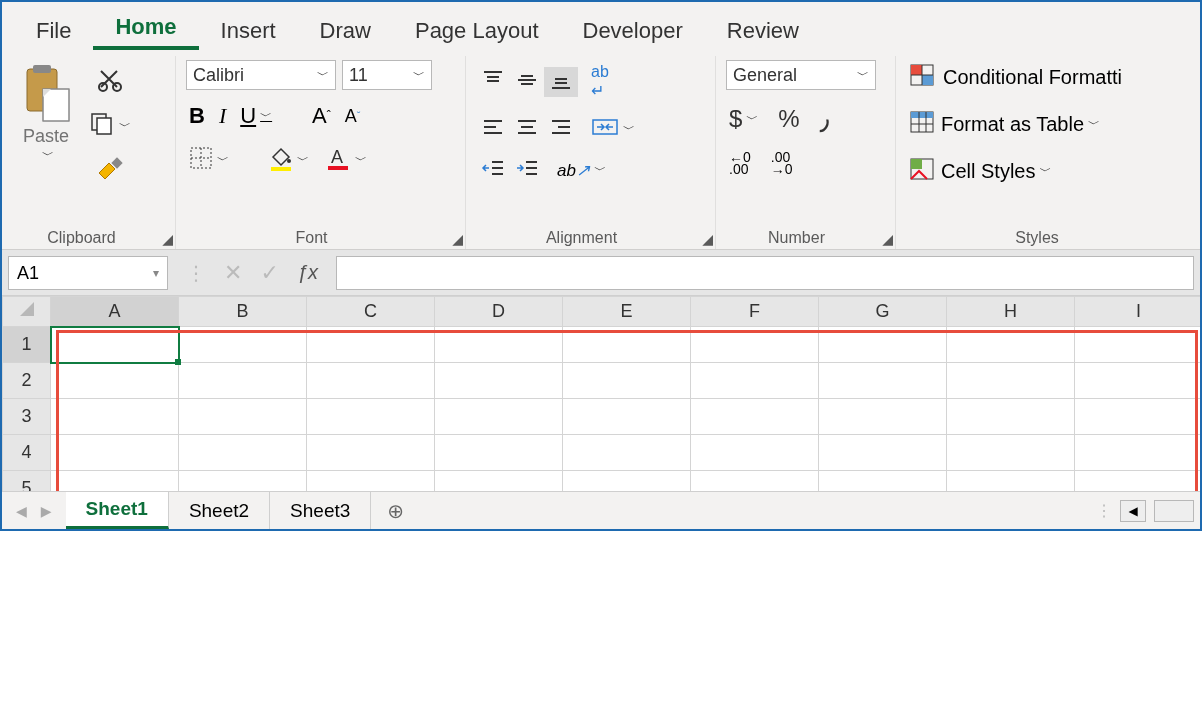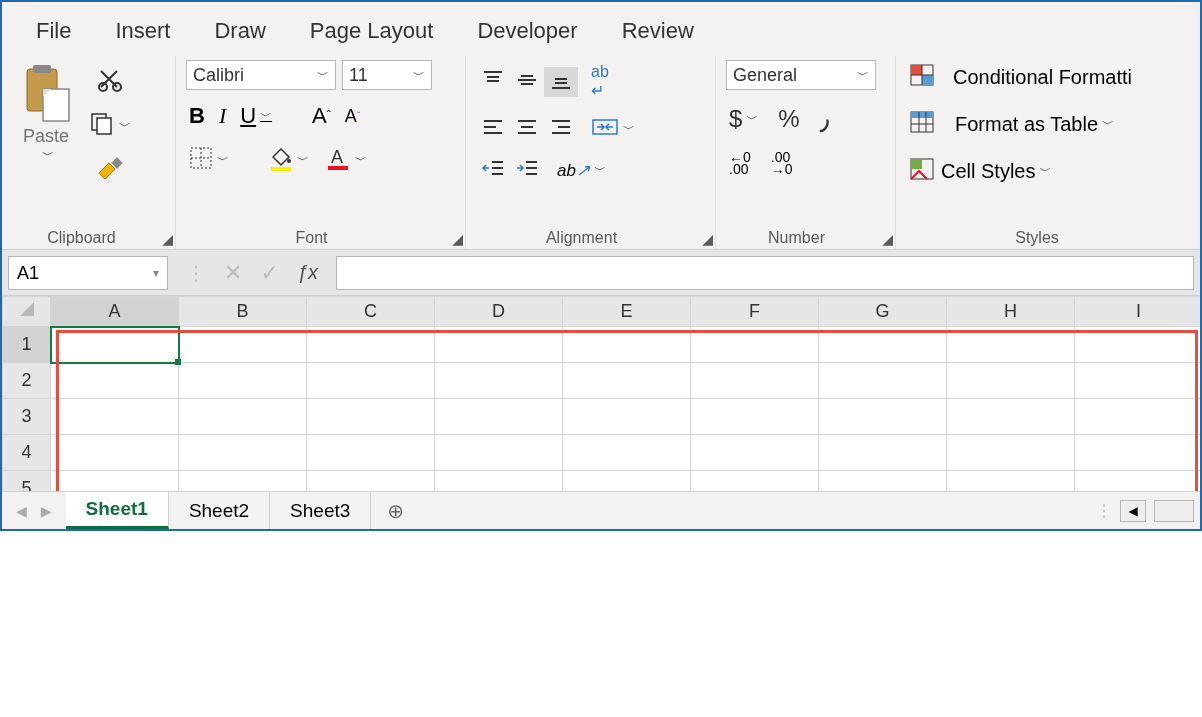--- a/index.html
+++ b/index.html
@@ -53,20 +53,21 @@
   .row3 { display: flex; gap: 0; }
   .sq { width: 34px; height: 30px; display: flex; align-items: center; justify-content: center; }
 </style>
 </head>
 <body>
 
 <div class="window">
 
   <div class="tabs">
     <div class="tab">File</div>
+    <div class="tab active">Home</div>
     <div class="tab">Insert</div>
     <div class="tab">Draw</div>
     <div class="tab">Page Layout</div>
     <div class="tab">Developer</div>
     <div class="tab">Review</div>
   </div>
 
   <div class="ribbon">
 
     <div class="group" style="width:170px">
@@ -294,31 +295,31 @@
     <div class="group" style="flex:1">
       <div class="group-body" style="flex-direction:column;gap:12px">
         <div class="ctrl btn" style="font-size:20px">
           <span><svg width="26" height="24">
                 <rect x="2" y="2" width="22" height="20" fill="none" stroke="#333"></rect>
                 <rect x="2" y="2" width="11" height="10" fill="#e74c3c"></rect>
                 <rect x="13" y="12" width="11" height="10" fill="#5b9bd5"></rect>
                 <line x1="2" y1="12" x2="24" y2="12" stroke="#333"></line>
                 <line x1="13" y1="2" x2="13" y2="22" stroke="#333"></line>
               </svg></span>
-          <span style="margin-left:18px">Conditional Formatti</span>
+          <span style="margin-left:8px">Conditional Formatti</span>
         </div>
         <div class="ctrl btn" style="font-size:20px">
           <span><svg width="26" height="24">
                 <rect x="2" y="2" width="22" height="20" fill="none" stroke="#333"></rect>
                 <rect x="2" y="2" width="22" height="6" fill="#5b9bd5"></rect>
                 <line x1="2" y1="14" x2="24" y2="14" stroke="#333"></line>
                 <line x1="10" y1="2" x2="10" y2="22" stroke="#333"></line>
                 <line x1="17" y1="2" x2="17" y2="22" stroke="#333"></line>
               </svg></span>
-          <span style="margin-left:20px">Format as Table</span>
+          <span style="margin-left:6px">Format as Table</span>
           <span class="caret">﹀</span>
         </div>
         <div class="ctrl btn" style="font-size:20px">
           <span><svg width="26" height="24">
                 <rect x="2" y="2" width="22" height="20" fill="none" stroke="#333"></rect>
                 <rect x="2" y="2" width="11" height="10" fill="#70ad47"></rect>
                 <path d="M2 22 L10 14 L18 22" fill="none" stroke="#e81123" stroke-width="2"></path>
               </svg></span>
           <span style="margin-left:6px">Cell Styles</span>
           <span class="caret">﹀</span>

